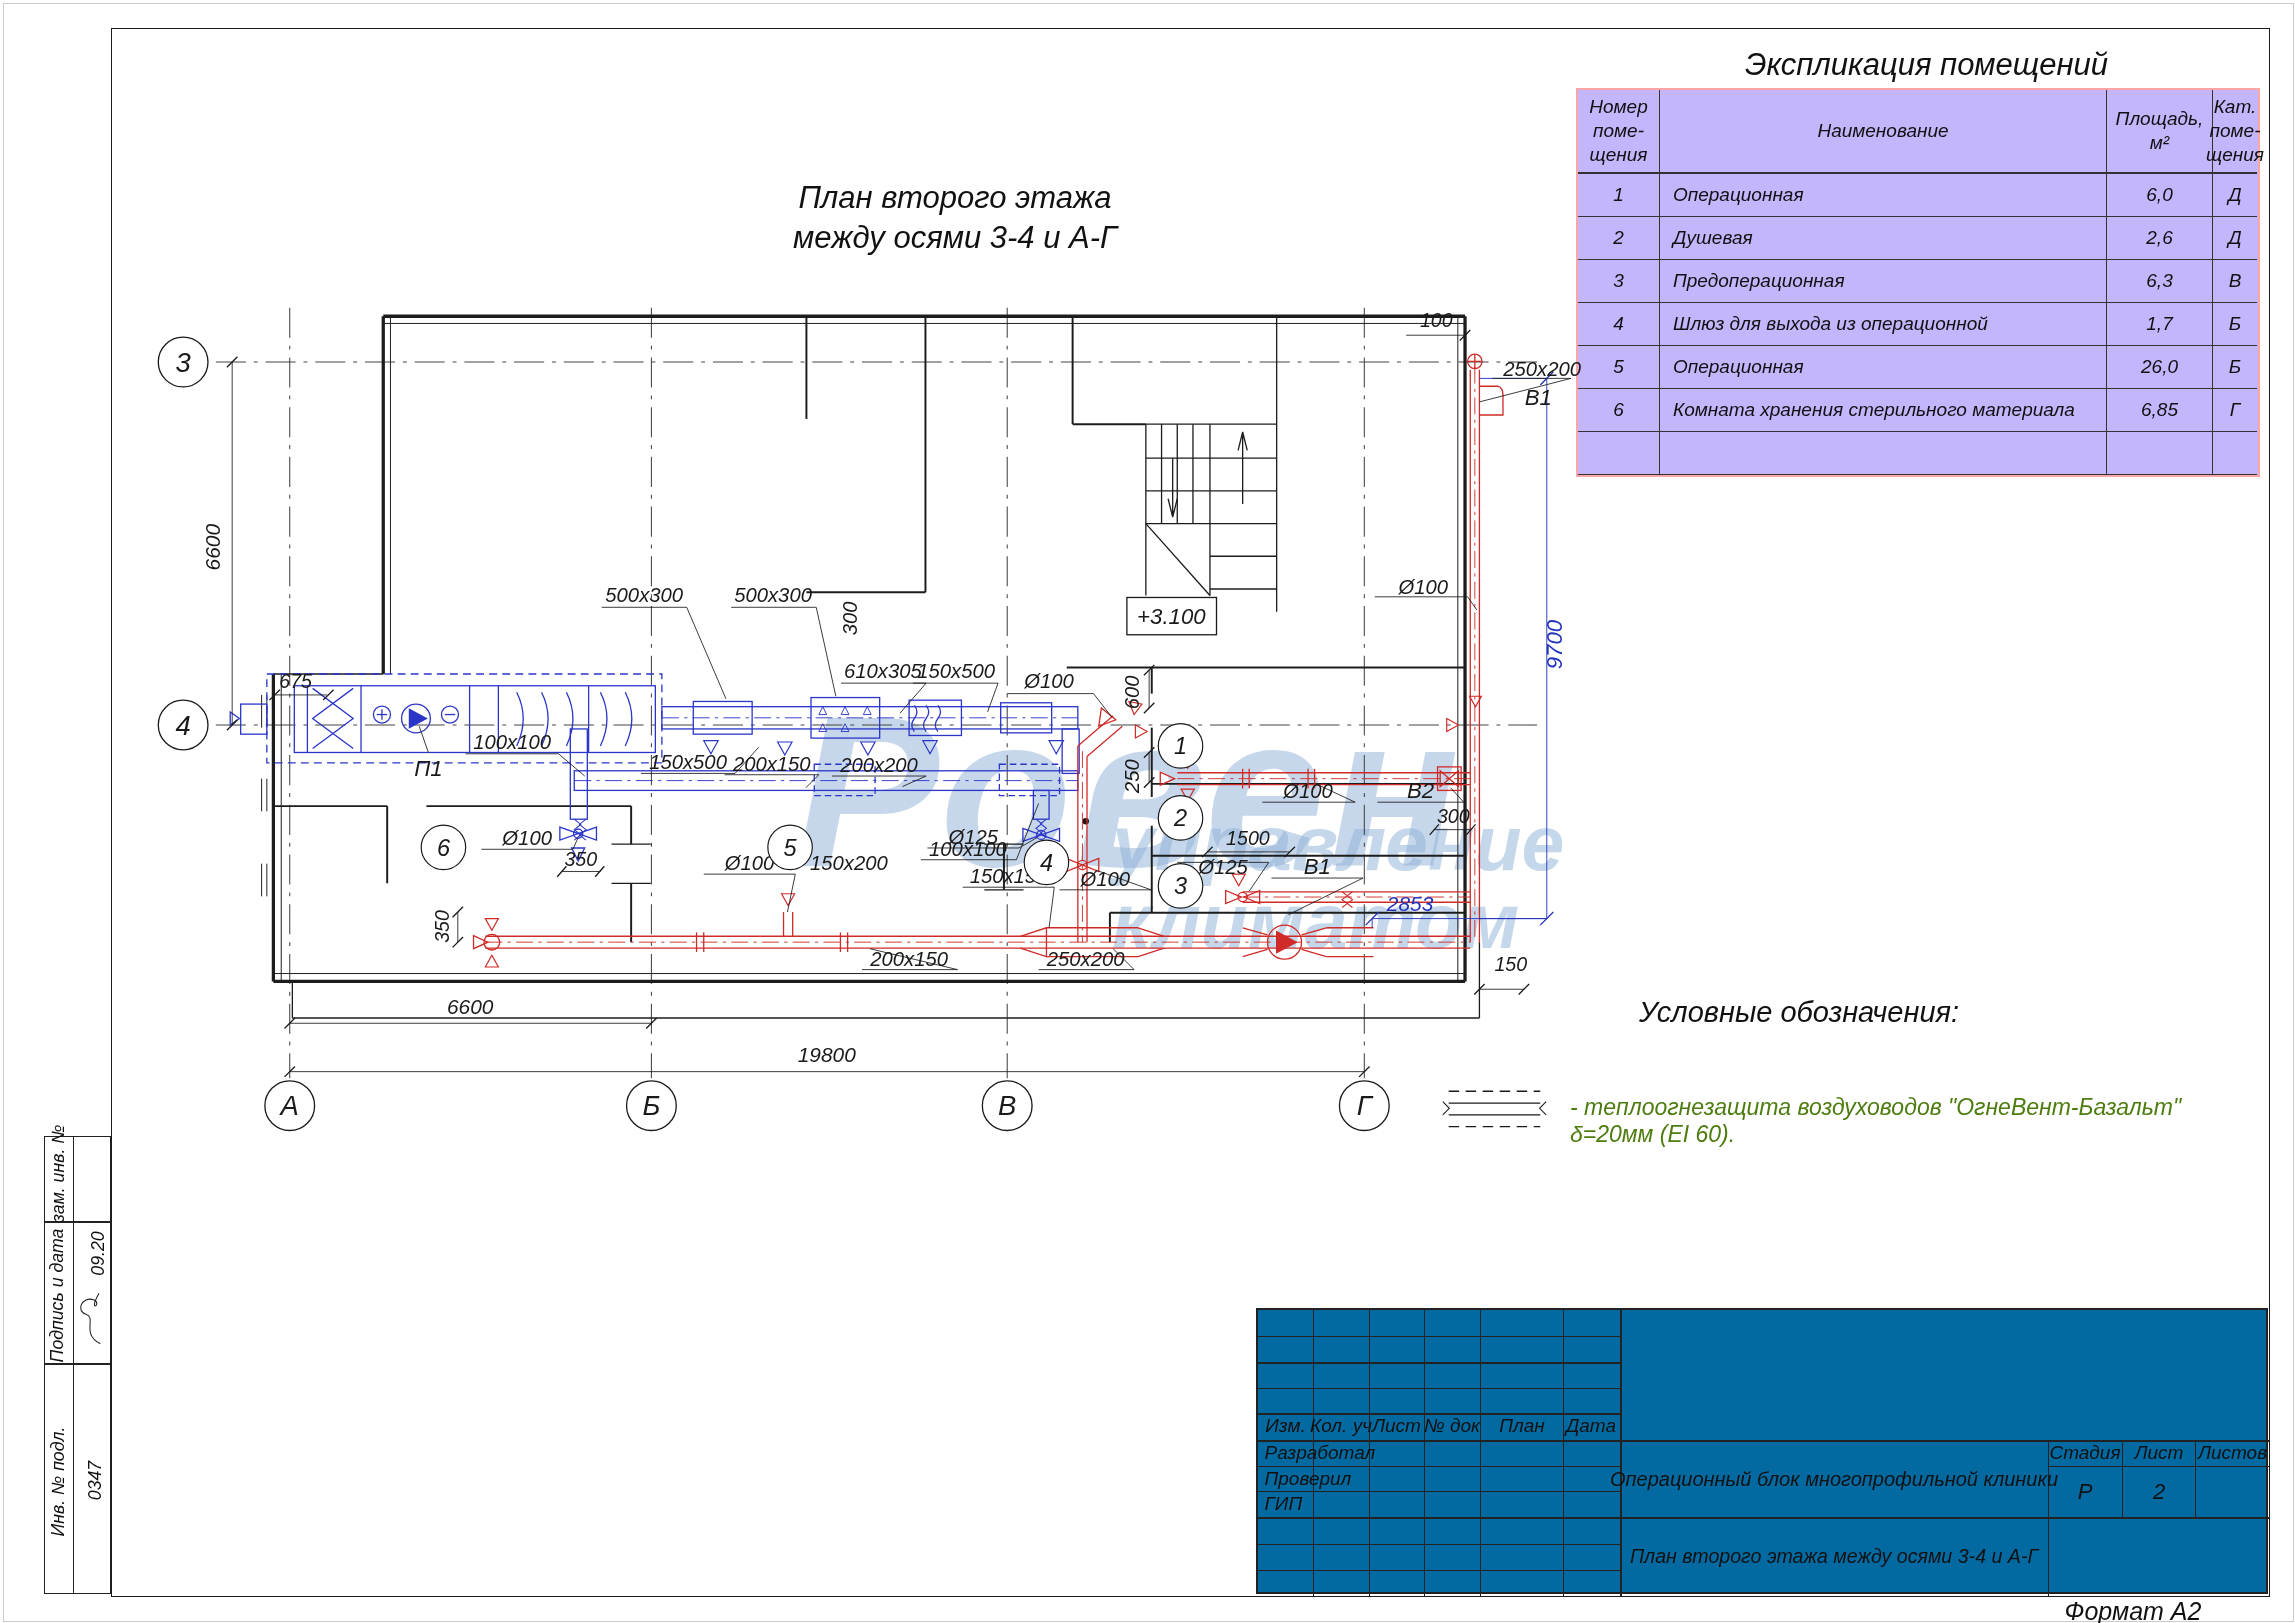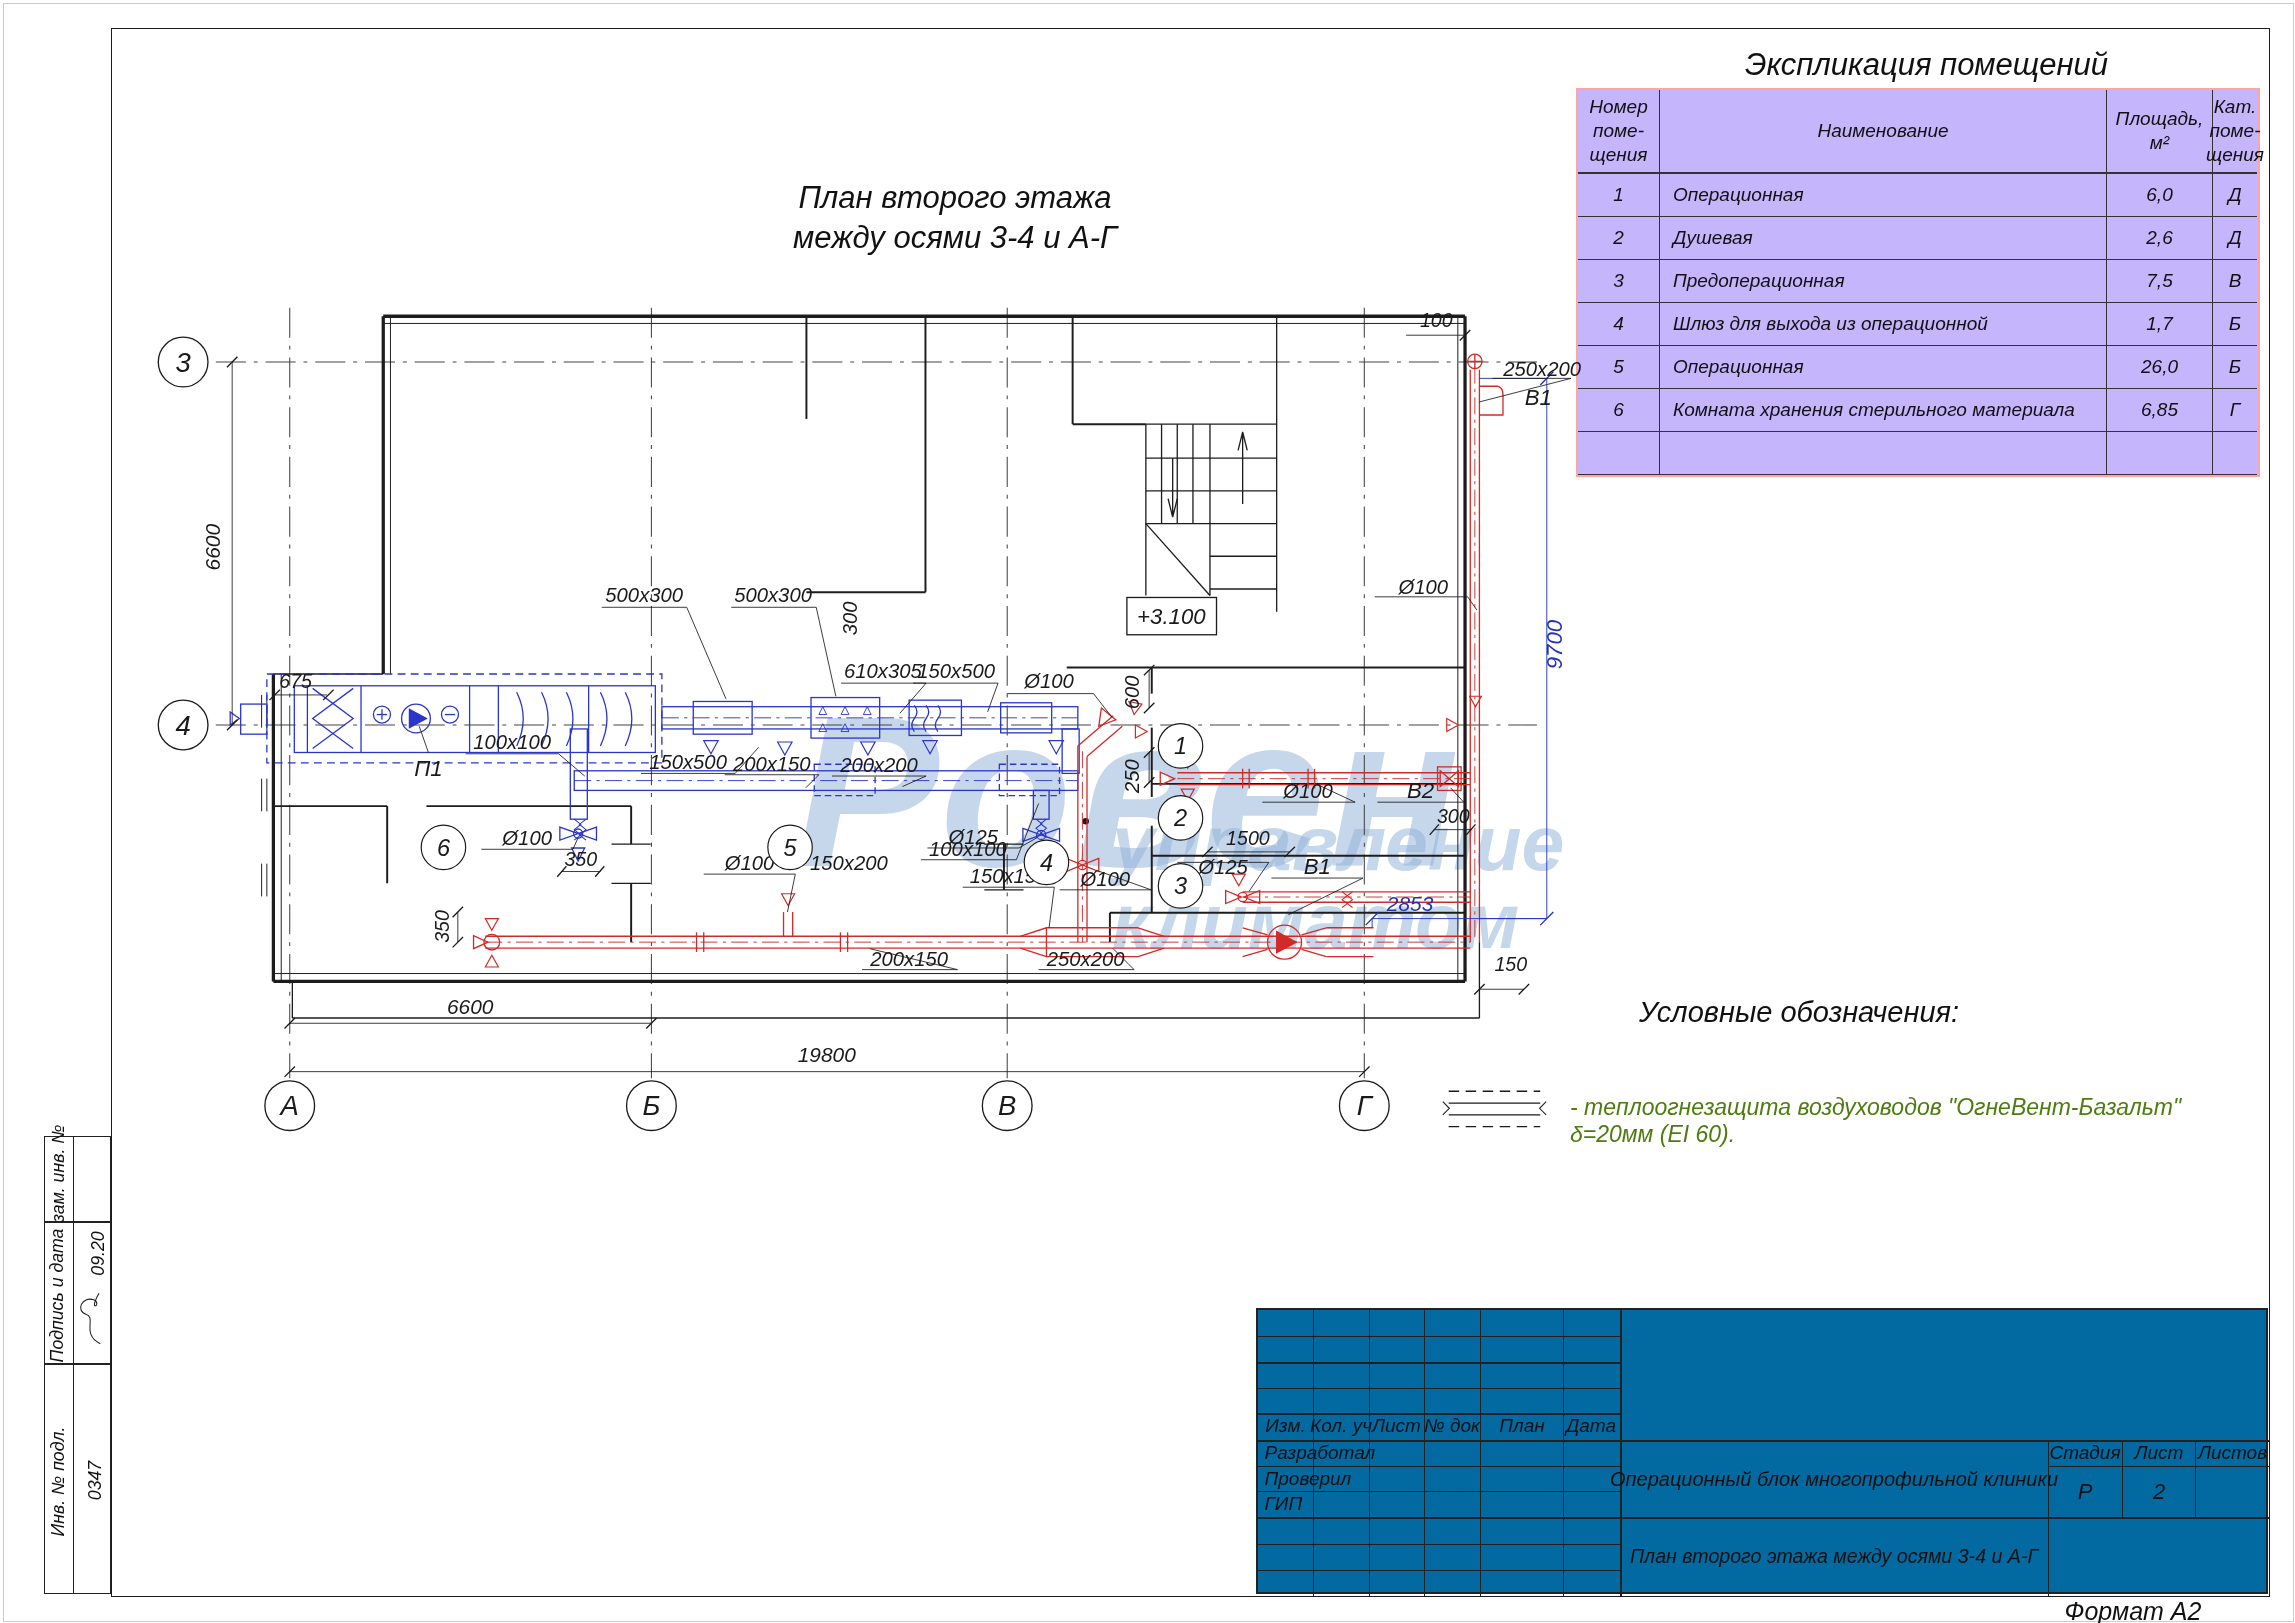--- a/index.html
+++ b/index.html
@@ -79,21 +79,21 @@
     <div class="c">6,0</div>
     <div class="c last">Д</div>
 
     <div class="c">2</div>
     <div class="c nm">Душевая</div>
     <div class="c">2,6</div>
     <div class="c last">Д</div>
 
     <div class="c">3</div>
     <div class="c nm">Предоперационная</div>
-    <div class="c">7,5</div>
+    <div class="c">6,3</div>
     <div class="c last">В</div>
 
     <div class="c">4</div>
     <div class="c nm">Шлюз для выхода из операционной</div>
     <div class="c">1,7</div>
     <div class="c last">Б</div>
 
     <div class="c">5</div>
     <div class="c nm">Операционная</div>
     <div class="c">26,0</div>

